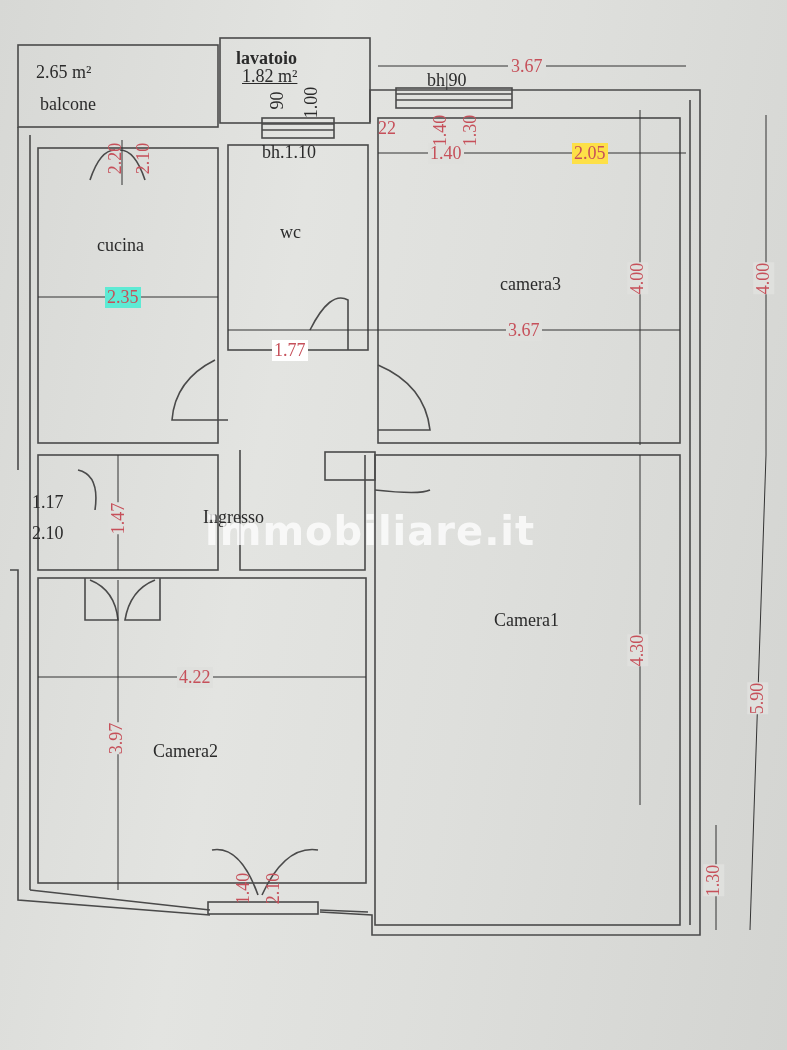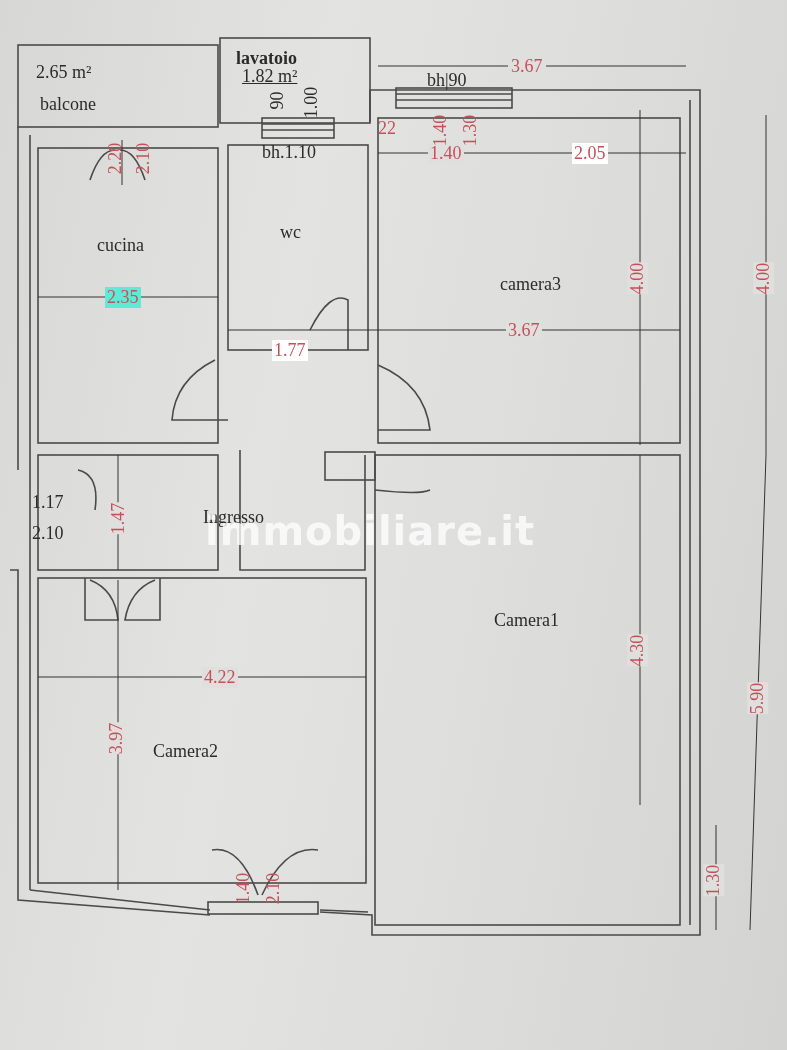--- a/index.html
+++ b/index.html
@@ -91,32 +91,32 @@
 <div class="lbl" style="left:500px;top:274px;">camera3</div>
 <div class="lbl" style="left:158px;top:507px;margin-left:45px;">Ingresso</div>
 <div class="lbl" style="left:32px;top:492px;text-align:right;">1.17</div>
 <div class="lbl" style="left:32px;top:523px;">2.10</div>
 <div class="lbl" style="left:494px;top:610px;">Camera1</div>
 <div class="lbl" style="left:153px;top:741px;">Camera2</div>
 
 <div class="dim" style="left:508px;top:56px;background:#dfe0dd;padding:0 3px;">3.67</div>
 <div class="dim" style="left:378px;top:118px;">22</div>
 <div class="dim" style="left:428px;top:143px;background:#dfe0dd;padding:0 2px;">1.40</div>
-<div class="dim" style="left:572px;top:143px;background:#ffffff;padding:0 2px;">2.05</div>
+<div class="dim" style="left:572px;top:143px;background:#fde047;padding:0 2px;">2.05</div>
 <div class="dim vert" style="left:425px;top:120px;">1.40</div>
 <div class="dim vert" style="left:455px;top:120px;">1.30</div>
 <div class="dim vert" style="left:100px;top:148px;">2.20</div>
 <div class="dim vert" style="left:128px;top:148px;">2.10</div>
 <div class="dim" style="left:105px;top:287px;background:#5eead4;padding:0 2px;">2.35</div>
 <div class="dim" style="left:272px;top:320px;background:#ffffff;padding:0 2px;margin-top:20px;">1.77</div>
 <div class="dim" style="left:506px;top:320px;background:#dfe0dd;padding:0 2px;">3.67</div>
 <div class="dim vert" style="left:622px;top:268px;background:#dfe0dd;">4.00</div>
 <div class="dim vert" style="left:748px;top:268px;background:#dfe0dd;">4.00</div>
 <div class="dim vert" style="left:103px;top:508px;background:#dfe0dd;">1.47</div>
-<div class="dim" style="left:177px;top:667px;background:#dfe0dd;padding:0 2px;margin-left:25px;">4.22</div>
+<div class="dim" style="left:177px;top:667px;background:#dfe0dd;padding:0 2px;">4.22</div>
 <div class="dim vert" style="left:101px;top:728px;background:#dfe0dd;">3.97</div>
 <div class="dim vert" style="left:622px;top:640px;background:#dfe0dd;">4.30</div>
 <div class="dim vert" style="left:742px;top:688px;background:#dfe0dd;">5.90</div>
 <div class="dim vert" style="left:698px;top:870px;background:#dfe0dd;">1.30</div>
 <div class="dim vert" style="left:228px;top:878px;">1.40</div>
 <div class="dim vert" style="left:258px;top:878px;">2.10</div>
 
 <div class="wm">immobiliare.it</div>
 
 </body></html>

